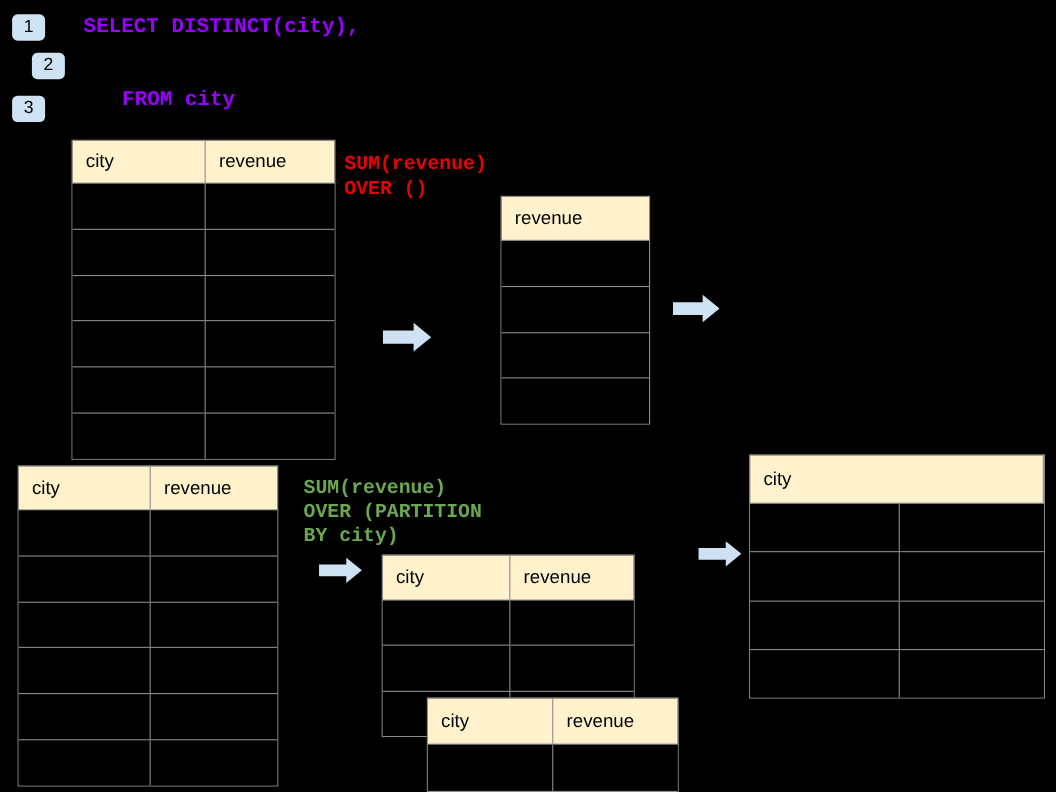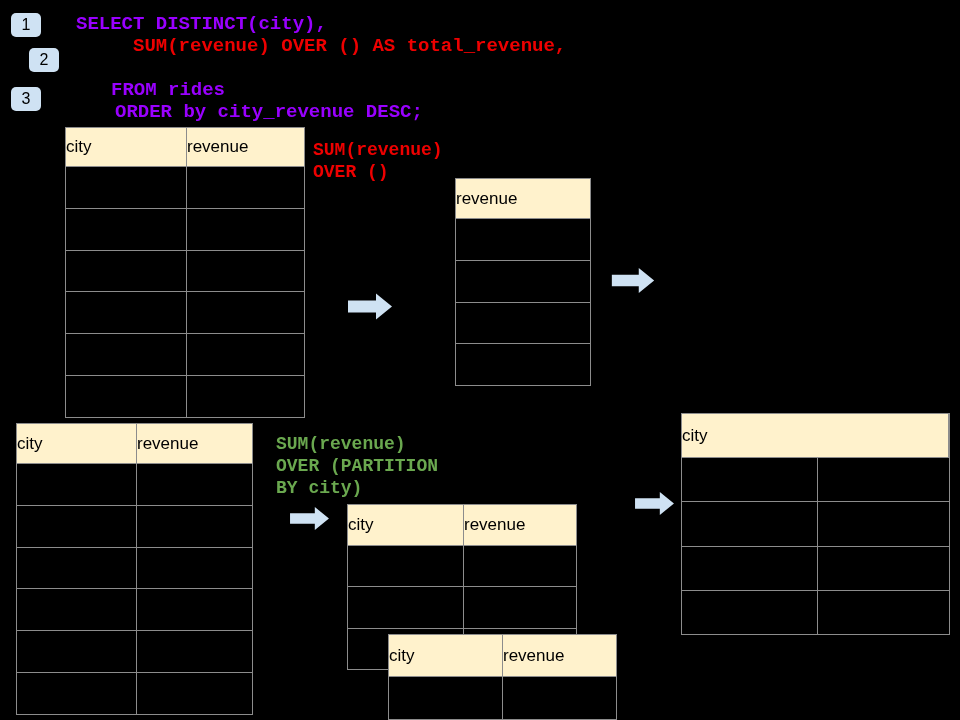--- a/index.html
+++ b/index.html
@@ -13,43 +13,41 @@
   .green{color:var(--green)}
   .ann{font-size:18px;line-height:22px}
   .note{font-size:16px;line-height:20px}
   .badge{position:absolute;width:30px;height:24px;background:var(--badge_fill);
          border-radius:5px;color:#000;font-size:16px;
          display:flex;align-items:center;justify-content:center}
   .tbl{position:absolute;border:1px solid var(--table_border);background:#000;
        display:flex;flex-direction:column}
   .thead{display:flex;background:var(--header_fill);
          border-bottom:1px solid var(--table_border);flex:none}
-  .th{display:flex;align-items:center;font-size:17px;color:#000}
+  .th{display:flex;align-items:center;padding-left:12px;font-size:17px;color:#000}
   .th:last-child{flex:1}
   .colsep{border-right:1px solid var(--table_border)}
   .tbody{display:flex;flex-direction:column;background:#000;flex:none}
   .trow{display:flex;flex:1;border-bottom:1px solid var(--table_border)}
   .trow:last-child{border-bottom:none}
   .tcell{height:100%}
   .arrow{position:absolute}
   .arrow polygon{fill:var(--arrow_fill)}
 </style>
 </head>
 <body>
 
 <div class="page">
 
   <div class="badge" style="left:11px;top:13px">1</div>
   <div class="badge" style="left:29px;top:48px">2</div>
   <div class="badge" style="left:11px;top:87px">3</div>
 
   <div class="code purple" style="left:76px;top:13px">SELECT DISTINCT(city),</div>
-  <div class="code red" style="left:133px;top:35px">SUM(revenue) OVER () AS total_revenue,</div>
-  <div class="code purple" style="left:111px;top:79px">FROM rides</div>
-  <div class="code purple" style="left:115px;top:101px">ORDER by city_revenue DESC;</div>
+  <div class="code purple" style="left:111px;top:79px">FROM city</div>
 
 
   <div class="code red ann" style="left:313px;top:139px">SUM(revenue)
 OVER ()</div>
   <div class="code green ann" style="left:276px;top:433px">SUM(revenue)
 OVER (PARTITION
 BY city)</div>
 
   <div class="tbl" style="left:65px;top:127px;width:240px">
     <div class="thead" style="height:39px">

